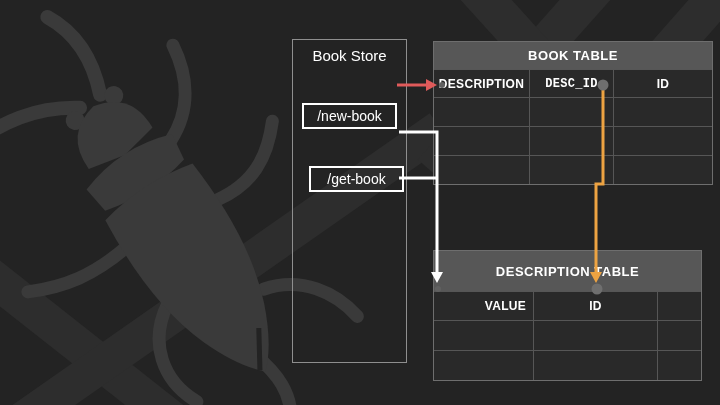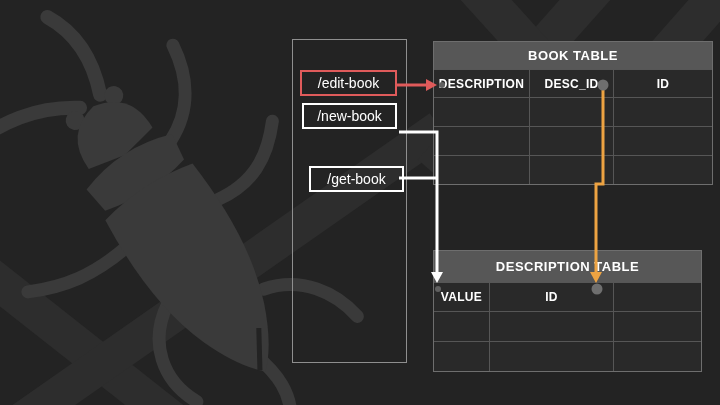--- a/index.html
+++ b/index.html
@@ -42,31 +42,31 @@
     position:absolute; z-index:2; box-sizing:border-box;
     border:1px solid var(--table-outline); background:var(--cell-bg);
   }
   #book-table{ left:433px; top:41px; width:280px; }
   #description-table{ left:433px; top:250px; width:269px; }
   .tband{
     background:var(--table-band); display:flex; align-items:center; justify-content:center;
     font-weight:bold; font-size:13px; letter-spacing:.5px; color:var(--white);
   }
   #book-table .tband{height:27px;}
-  #description-table .tband{height:31px;}
+  #description-table .tband{height:40px;}
   .trow{ display:flex; border-top:1px solid var(--cell-border); }
   #book-table .trow.hdr{height:27px;} #book-table .trow.emp{height:28px;}
   #description-table .trow.hdr{height:28px;} #description-table .trow.emp{height:29px;}
   .tcell{
     box-sizing:border-box; display:flex; align-items:center; justify-content:center;
     font-weight:bold; font-size:12px; color:var(--white); letter-spacing:.3px;
   }
   .tcell + .tcell{ border-left:1px solid var(--cell-border); }
-  #book-table .c0{width:95px;} #book-table .c1{width:84px;} #book-table .c2{flex:1;}
-  #description-table .c0{width:55px;} #description-table .c1{width:124px;} #description-table .c2{flex:1;}
+  #book-table .c0{width:95px;} #book-table .c1{width:84px;font-family:Liberation Mono, monospace;} #book-table .c2{flex:1;}
+  #description-table .c0{width:55px;margin-left:44px;} #description-table .c1{width:124px;} #description-table .c2{flex:1;}
 
   .stroke-red{stroke:var(--red);} .fill-red{fill:var(--red);}
   .stroke-white{stroke:var(--white);} .fill-white{fill:var(--white);}
   .stroke-orange{stroke:var(--orange);} .fill-orange{fill:var(--orange);}
   .fill-dot{fill:var(--dot);} .fill-dot-sm{fill:var(--dot-small);}
 </style>
 </head>
 <body>
 
 <div id="canvas">
@@ -104,23 +104,21 @@
         <path d="M103 198 L99 170 Q150 152 201 170 L197 198 Q150 210 103 198 Z"></path>
 
         <path d="M98 206 Q150 194 202 206 Q210 300 186 362 Q170 402 150 420 Q130 402 114 362 Q90 300 98 206 Z"></path>
       </g>
 
       <path d="M146 416 L168 380" stroke="var(--bg)" stroke-width="5" fill="none"></path>
     </g>
   </svg>
 
   <div class="panel">
-    <div class="route-btn route-red">
-      <span>/edit-book</span>
-    </div>
+    <div class="panel-title">Book Store</div>
     <div class="route-btn route-w1">
       <span>/new-book</span>
     </div>
     <div class="route-btn route-w2">
       <span>/get-book</span>
     </div>
   </div>
 
   <div class="tbl" id="book-table">
     <div class="tband">BOOK TABLE</div>

